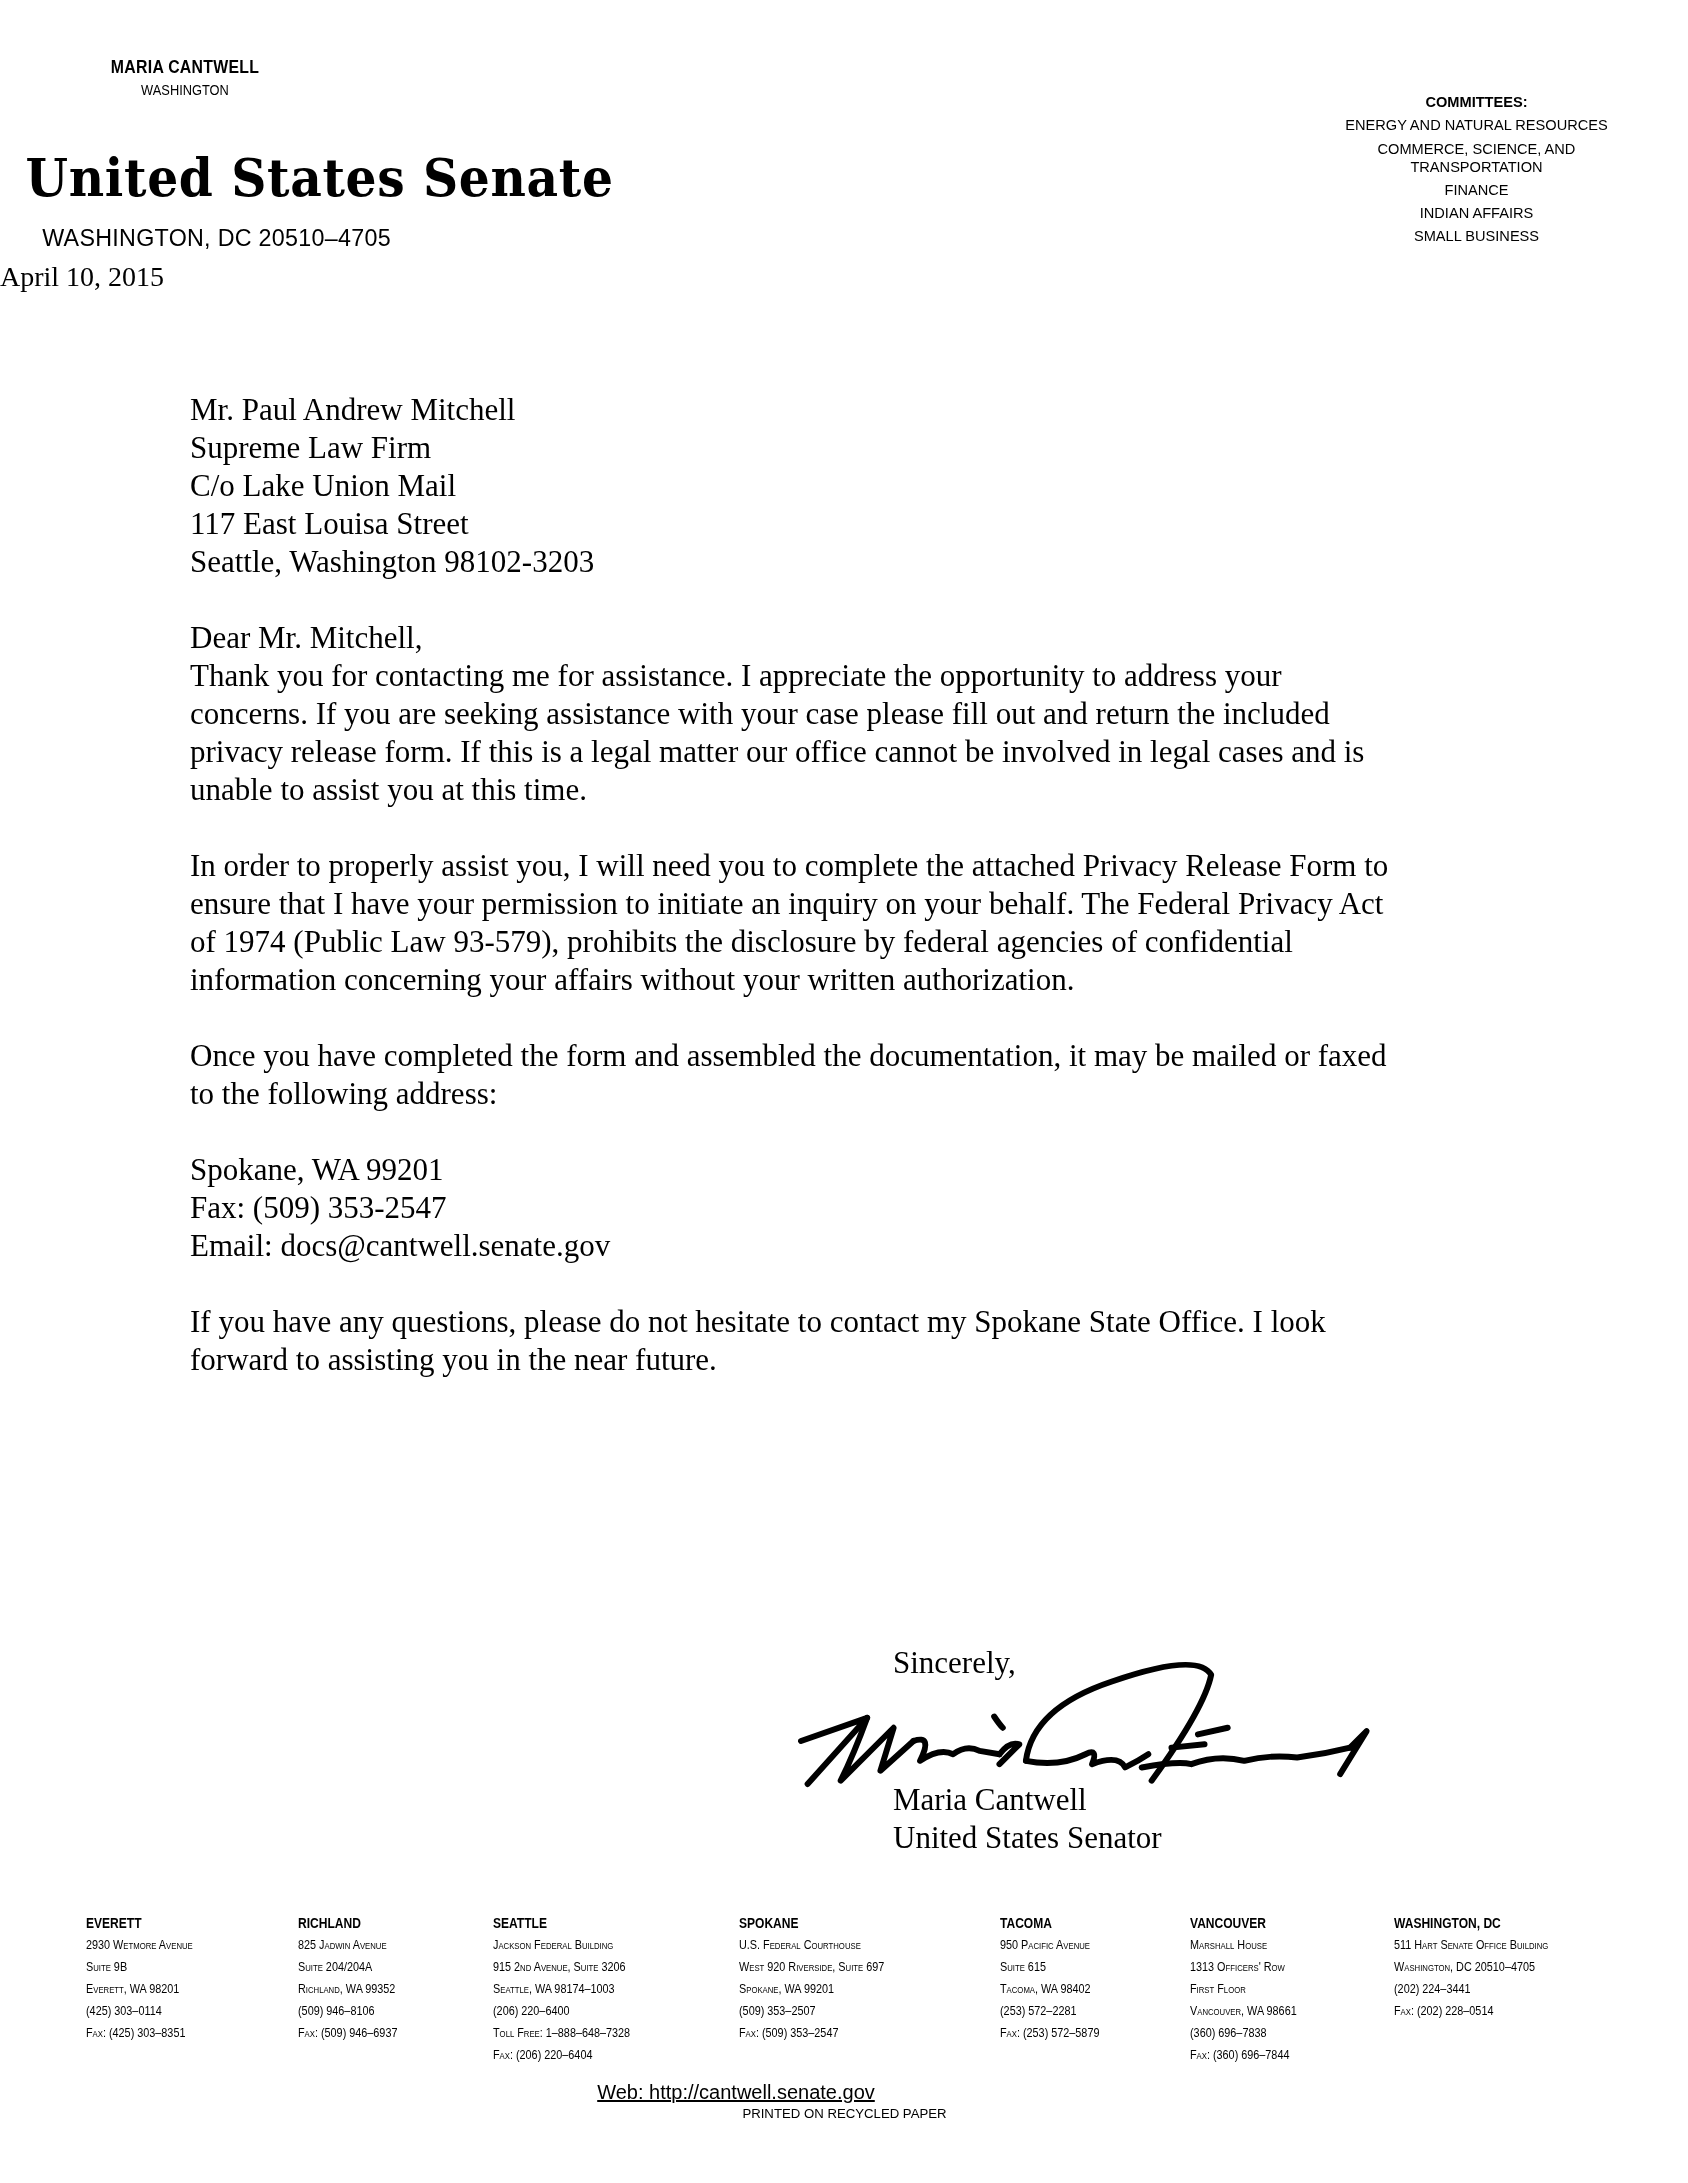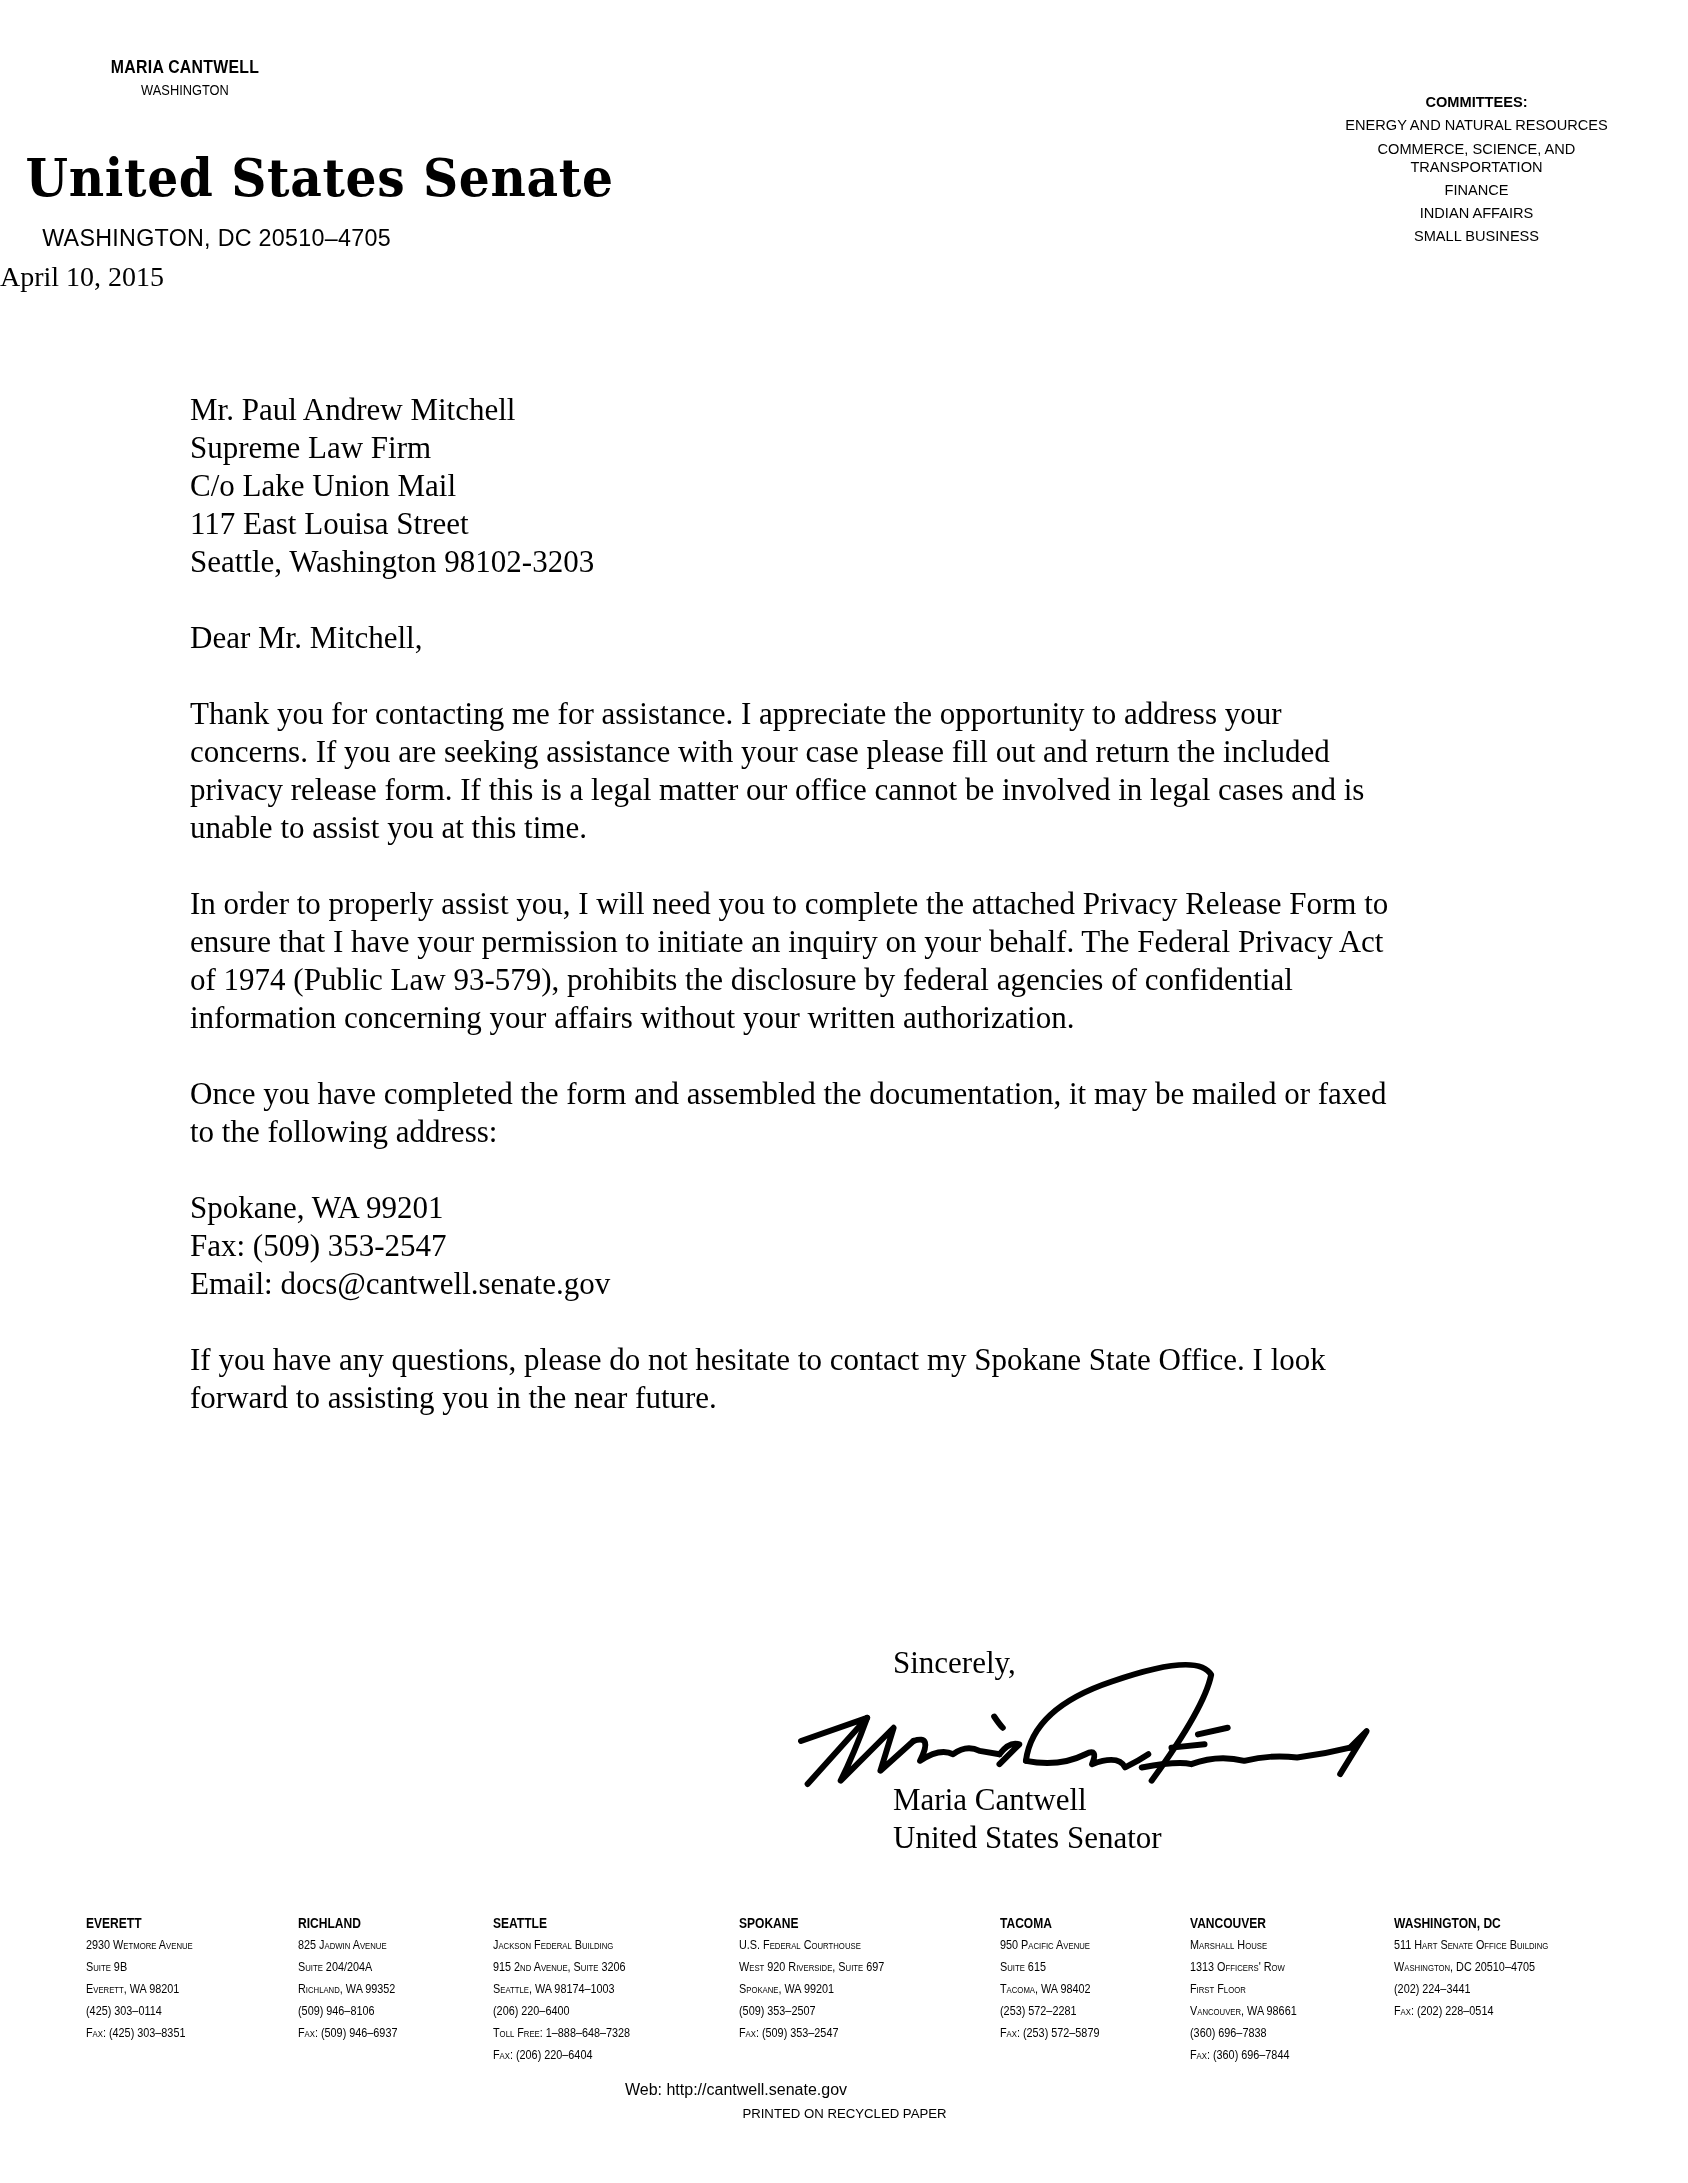--- a/index.html
+++ b/index.html
@@ -34,36 +34,36 @@
       display: inline-block;
       line-height: 60px;
     }
     .masthead-address { font-family: "Liberation Sans", sans-serif; font-size: 24.5px; margin-top: 17px; letter-spacing: 0.3px; transform: scaleX(0.95); }
     .masthead-date { font-family: "Liberation Serif", serif; font-size: 28px; margin-top: 9.3px; }
 
     
     .letter { left: 190px; top: 391px; width: 1324px; font-size: 31px; line-height: 38px; }
     .letter .line { white-space: nowrap; }
     .recipient { margin-bottom: 38px; }
-    .salutation { margin-bottom: 38px; }
+    .salutation { }
     .para { margin-bottom: 38px; }
     .contact { margin-bottom: 38px; }
 
     
     .signature-block { left: 893px; top: 1644px; font-size: 31px; line-height: 38px; }
     .signature-svg { left: 781px; top: 1655px; width: 728px; height: 172px; }
     .signer { left: 893px; top: 1781px; font-size: 31px; line-height: 38px; }
 
     
     .offices { left: 86px; top: 1912px; width: 1589px; font-family: "Liberation Sans", sans-serif; font-size: 12.6px; line-height: 22px; }
     .office { position: absolute; top: 0; transform: scaleX(0.86); transform-origin: left top; white-space: nowrap; }
     .office .city { font-weight: bold; font-size: 14px; }
     .office .ln { font-variant: small-caps; }
 
-    .web { left: 0; top: 2081px; width: 1472px; text-align: center; font-family: "Liberation Sans", sans-serif; font-size: 16px; }
+    .web { left: 0; top: 2081px; width: 1472px; text-align: center; font-family: "Liberation Sans", sans-serif; font-size: 20px; text-decoration: underline; }
     .recycled { left: 0; top: 2106px; width: 1689px; text-align: center; font-family: "Liberation Sans", sans-serif; font-size: 13.2px; }
   </style>
 </head>
 <body>
 
 <div class="abs senator-block">
   <div class="senator-name">MARIA CANTWELL</div>
   <div class="senator-state">WASHINGTON</div>
 </div>
 

